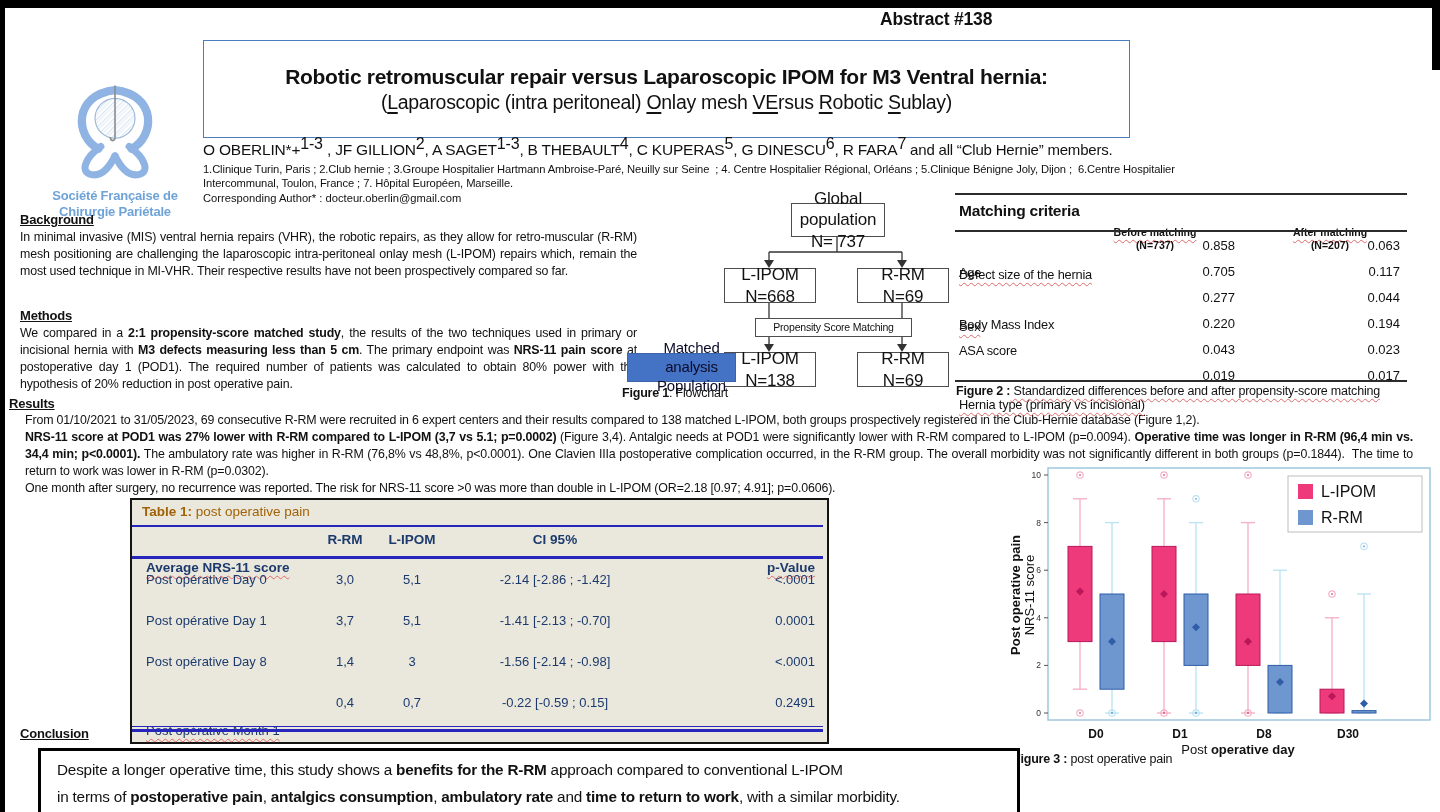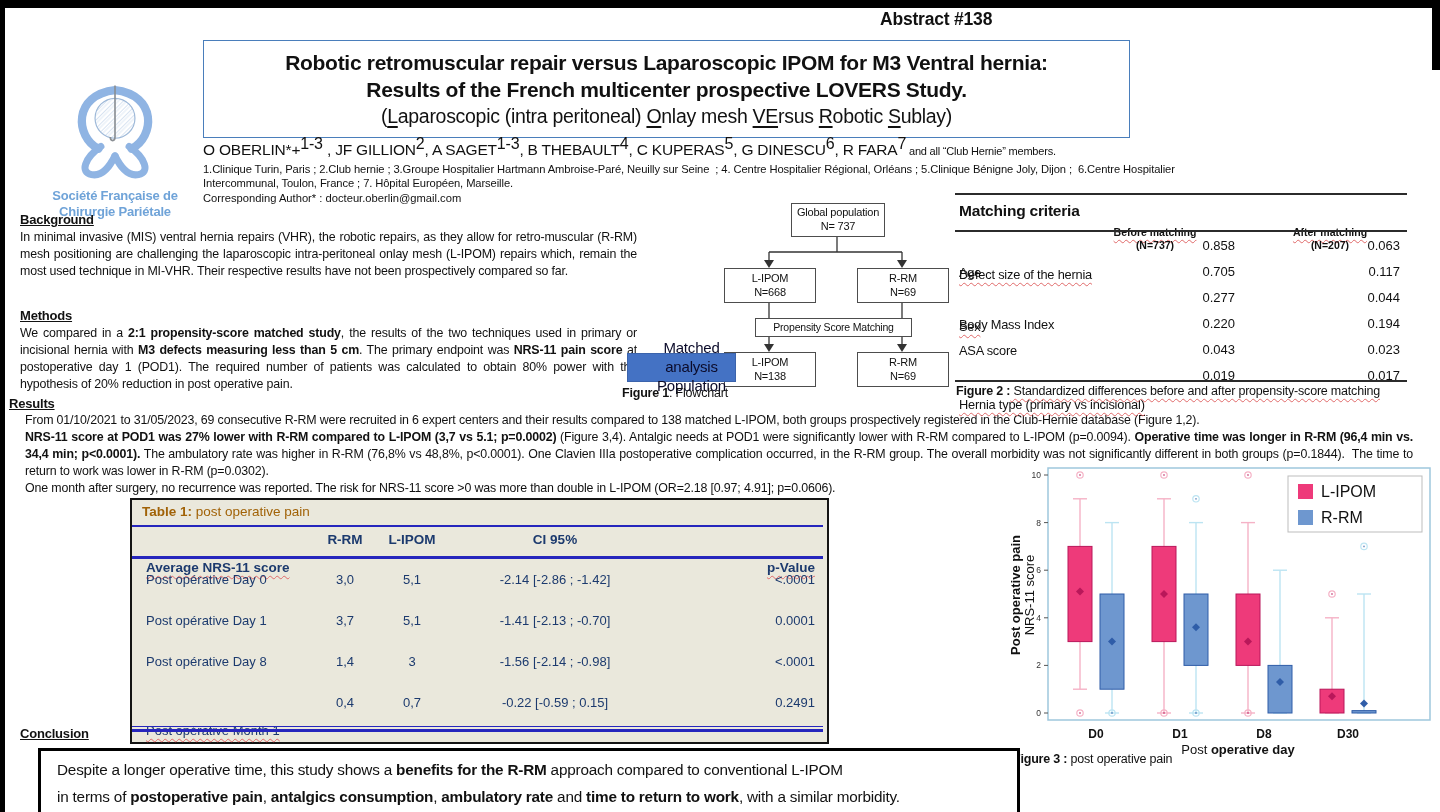--- a/index.html
+++ b/index.html
@@ -16,21 +16,21 @@
   .title-box{left:203px;top:40px;width:925px;height:96px;border:1.6px solid #4a7ebb;background:#fff;
     display:flex;flex-direction:column;justify-content:center;align-items:center;gap:1px;}
   .title-l12{font-size:21px;font-weight:bold;letter-spacing:-0.3px;line-height:1.25;}
   .title-l3{font-size:19.5px;font-weight:400;letter-spacing:-0.3px;line-height:1.2;}
   .u-char{text-decoration:underline;text-underline-offset:3px;text-decoration-thickness:1.5px;}
   
   .logo-wrap{left:48px;top:76px;width:134px;text-align:center;}
   .logo-text{font-size:13px;font-weight:bold;color:#6fa3d8;line-height:1.25;letter-spacing:-0.2px;}
   
   .authors{left:203px;top:141px;width:1140px;font-size:15.5px;letter-spacing:-0.2px;}
-  .authors .sm{font-size:11px;}
+  .authors .sm{font-size:15px;}
   .authors sup{font-size:16px;}
   .affil{left:203px;top:162px;width:1090px;font-size:11.2px;line-height:1.27;letter-spacing:-0.1px;white-space:pre-wrap;}
   .corresp{left:203px;top:192px;width:600px;font-size:11.2px;}
   
   .sec-h{font-weight:bold;text-decoration:underline;font-size:13px;letter-spacing:-0.2px;}
   .body-txt{font-size:12.4px;line-height:1.37;letter-spacing:-0.15px;text-align:justify;white-space:pre-wrap;}
   .bg-h{left:20px;top:212px;}
   .bg-t{left:20px;top:229px;width:617px;}
   .me-h{left:20px;top:308px;}
   .me-t{left:20px;top:325px;width:617px;}
@@ -38,21 +38,21 @@
   .re-t{left:25px;top:412px;width:1388px;}
   .co-h{left:20px;top:726px;}
   .concl-box{left:38px;top:748px;width:950px;height:57px;border:3px solid #000;background:#fff;
     font-size:15.3px;line-height:1.75;padding:6px 10px 0 16px;letter-spacing:-0.2px;white-space:pre-wrap;}
   .b{font-weight:bold;}
   .wavy{text-decoration:underline;text-decoration-style:wavy;text-decoration-color:#e06a6a;text-decoration-thickness:1px;text-underline-offset:3px;margin-top:28px;}
   
   .fc{left:620px;top:195px;width:345px;height:202px;}
   .fc svg{position:absolute;left:0;top:0;}
   .fc-box{position:absolute;background:#fff;border:1px solid #4d4d4d;display:flex;flex-direction:column;
-    align-items:center;justify-content:center;font-size:11px;line-height:1.25;text-align:center;letter-spacing:-0.2px;}
+    align-items:center;justify-content:center;font-size:17px;line-height:1.25;text-align:center;letter-spacing:-0.2px;}
   .fc-global{left:171px;top:8px;width:92px;height:32px;}
   .fc-l1{left:104px;top:73px;width:90px;height:33px;}
   .fc-r1{left:237px;top:73px;width:90px;height:33px;}
   .fc-psm{left:135px;top:123px;width:155px;height:17px;font-size:10.5px;}
   .fc-l2{left:104px;top:157px;width:90px;height:33px;}
   .fc-r2{left:237px;top:157px;width:90px;height:33px;}
   .fc-matched{left:7px;top:158px;width:87px;height:27px;background:#4472c4;border:1px solid #3b63ab;font-size:15px;color:#0b0b2a;padding-left:20px;}
   .fig-cap{font-size:12.5px;letter-spacing:-0.2px;}
   .cap1{left:622px;top:386px;}
   .cap2{left:956px;top:384px;width:470px;}
@@ -95,21 +95,20 @@
 <body>
 
 <div class="abs frame" style="left:0;top:0;width:1440px;height:8px;"></div>
 <div class="abs frame" style="left:0;top:0;width:5px;height:812px;"></div>
 <div class="abs frame" style="left:1432px;top:0;width:8px;height:70px;"></div>
 
 <div class="abs abstract-no">Abstract #138</div>
 
 <div class="abs title-box">
   <div class="title-l12">Robotic retromuscular repair versus Laparoscopic IPOM for M3 Ventral hernia:</div>
-  <div class="title-l12">Results of the French multicenter prospective LOVERS Study.</div>
   <div class="title-l3"><span>(</span><span class="u-char">L</span><span>aparoscopic (intra peritoneal) </span><span class="u-char">O</span><span>nlay mesh </span><span class="u-char">VE</span><span>rsus </span><span class="u-char">R</span><span>obotic </span><span class="u-char">S</span><span>ublay)</span></div>
 </div>
 
 <div class="abs logo-wrap">
   <svg width="118" height="108" viewBox="0 0 100 92">
     <defs>
       <pattern id="hatch" width="5" height="5" patternUnits="userSpaceOnUse" patternTransform="rotate(45)">
         <line x1="0" y1="0" x2="0" y2="5" stroke="#bcd0e8" stroke-width="1"></line>
         <line x1="2.5" y1="0" x2="2.5" y2="5" stroke="#d7e3f2" stroke-width="0.7"></line>
       </pattern>

